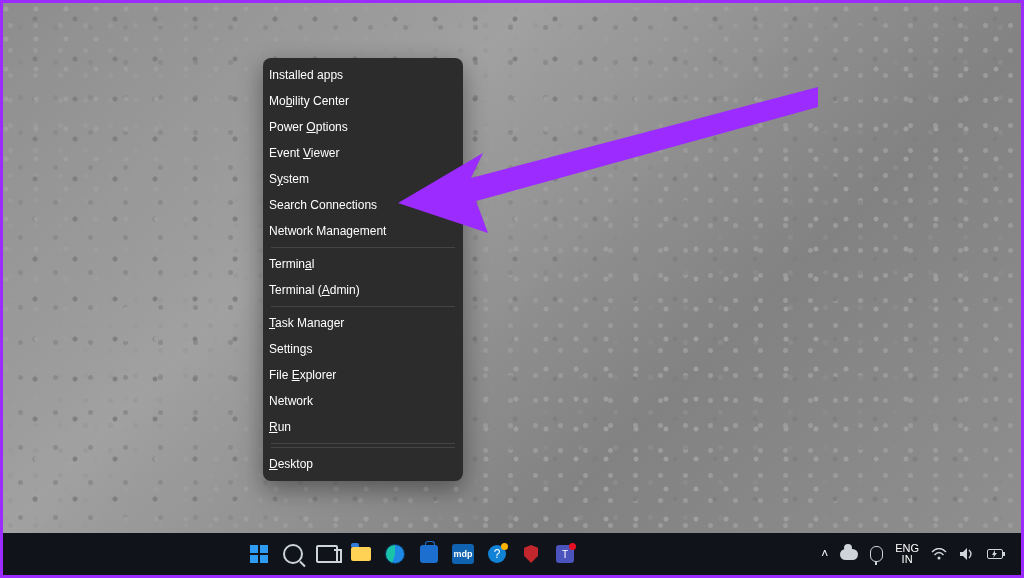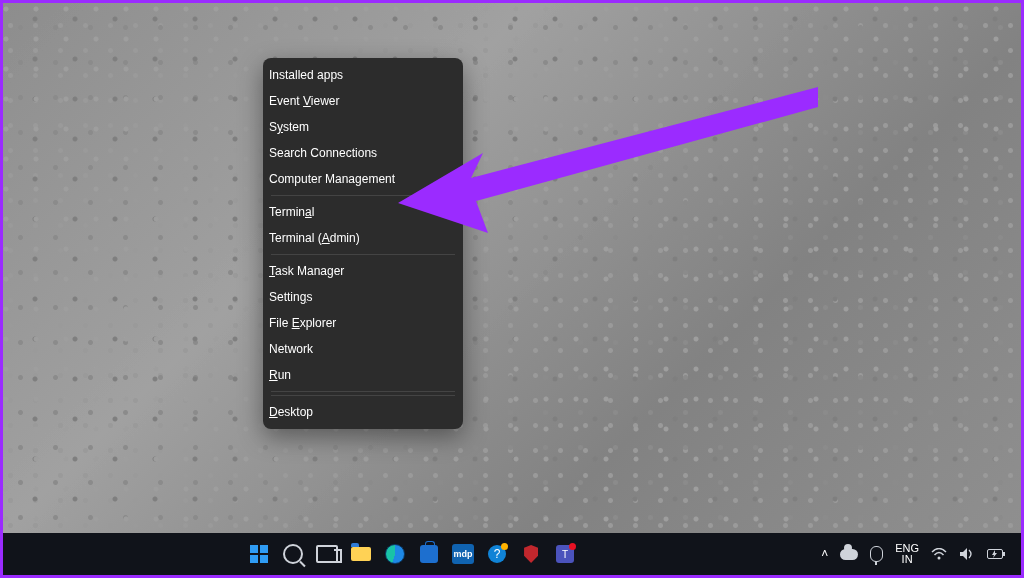--- a/index.html
+++ b/index.html
@@ -58,30 +58,36 @@
 <body>
 
 <div class="frame">
   <div class="wallpaper"></div>
 
   <div class="menu" id="ctx">
       <div class="menu-item">
         <span class="lbl">Installed apps</span>
       </div>
       <div class="menu-item">
+        <span class="lbl">Mo<u>b</u>ility Center</span>
+      </div>
+      <div class="menu-item">
+        <span class="lbl">Power <u>O</u>ptions</span>
+      </div>
+      <div class="menu-item">
         <span class="lbl">Event <u>V</u>iewer</span>
       </div>
       <div class="menu-item">
         <span class="lbl">S<u>y</u>stem</span>
       </div>
       <div class="menu-item">
         <span class="lbl">Search Connections</span>
       </div>
       <div class="menu-item">
-        <span class="lbl">Computer Management</span>
+        <span class="lbl">Network Management</span>
       </div>
       <div class="sep"></div>
       <div class="menu-item">
         <span class="lbl">Termin<u>a</u>l</span>
       </div>
       <div class="menu-item">
         <span class="lbl">Terminal (<u>A</u>dmin)</span>
       </div>
       <div class="sep"></div>
       <div class="menu-item">

